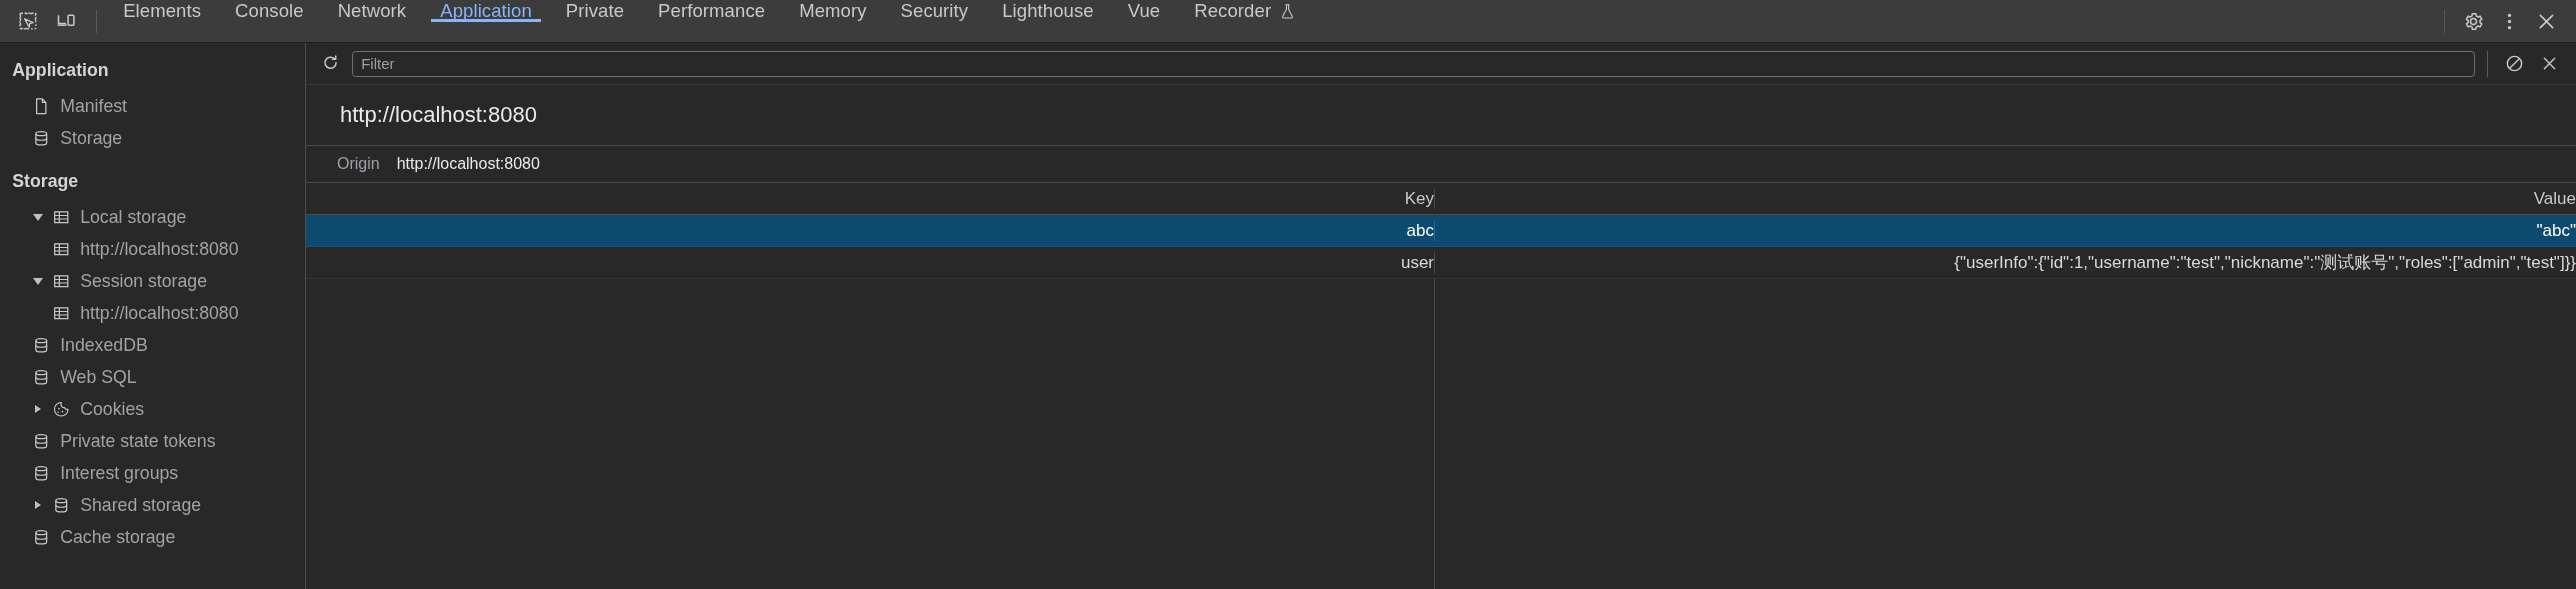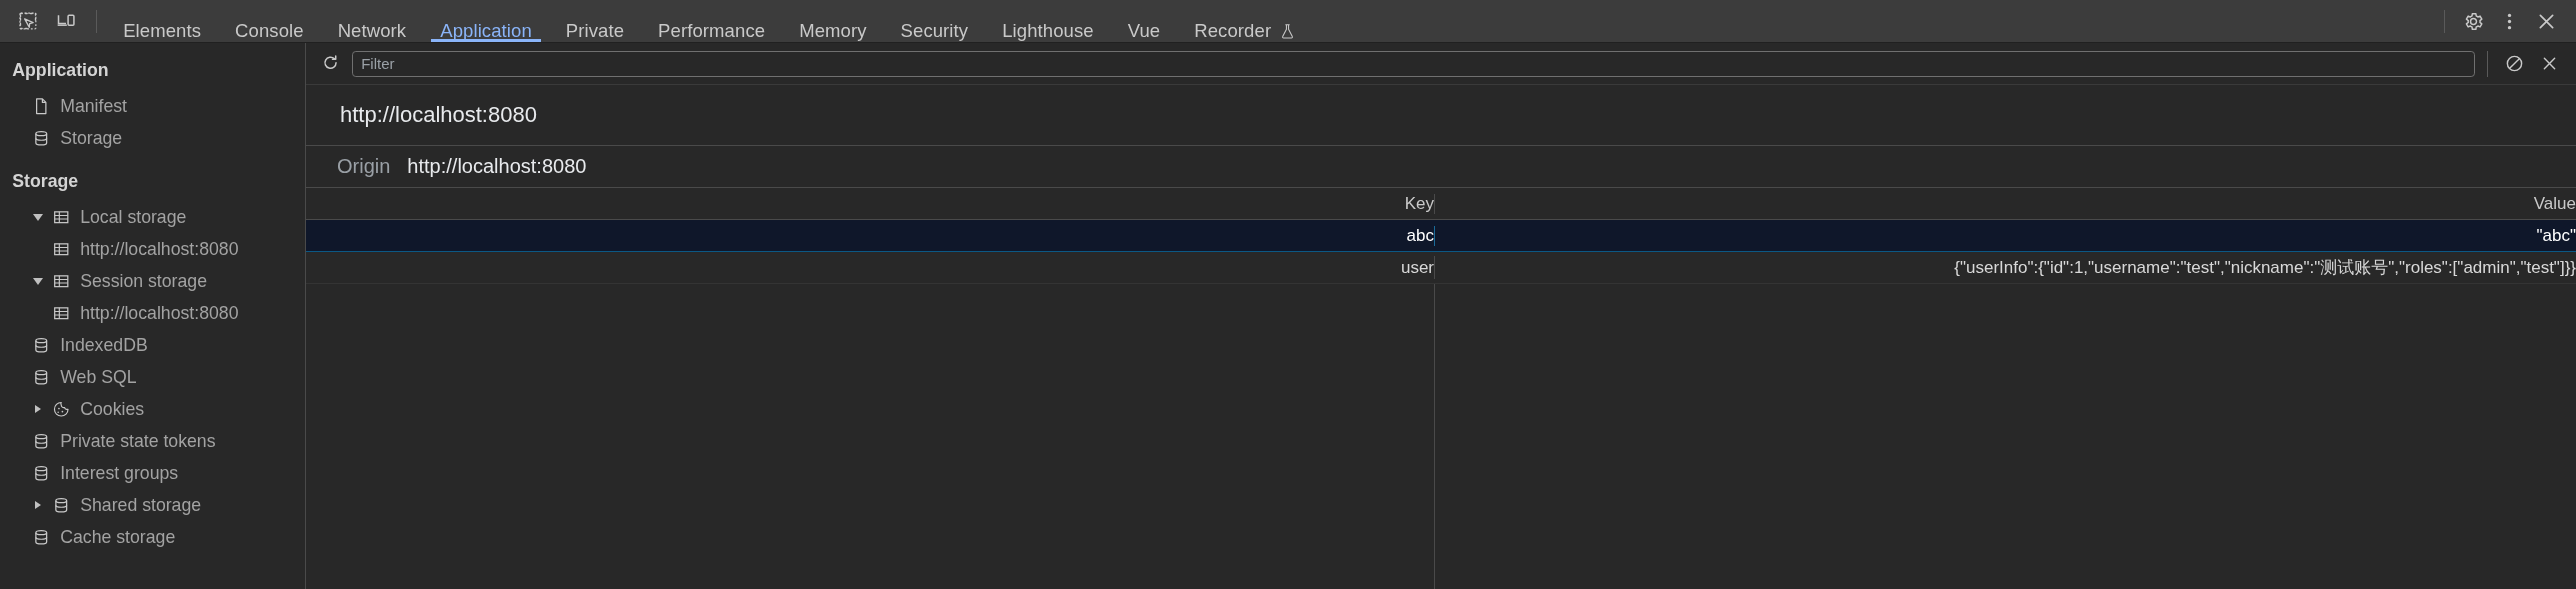--- a/index.html
+++ b/index.html
@@ -21,21 +21,21 @@
     position: relative;
   }
   .tb-left { display:flex; align-items:center; padding-left: 10.8px; gap: 3.1px; }
   .iconbtn {
     width: 35px; height: 35px;
     display:flex; align-items:center; justify-content:center;
     border-radius: 2.3px;
   }
   .iconbtn svg { display:block; }
   .vdiv { width:0.8px; height:23px; background:#5a5a5a; align-self:center; margin: 0 9.2px; }
-  .tabs { display:flex; align-items:flex-end; }
+  .tabs { display:flex; align-items:flex-start; }
   .tab {
     display:flex; align-items:center; justify-content:center;
     padding: 0 17px;
     font-size: 18.5px;
     color: #c9c9c9;
     white-space: nowrap;
     position: relative;
     letter-spacing: 0.1px;
   }
   .tab.active { color: #8ab4f8; }
@@ -118,40 +118,40 @@
 
   .origin-title {
     font-size: 22px;
     color: #e8eaed;
     padding: 17px 0 17px 34px;
     border-bottom: 0.8px solid #4a4a4a;
   }
   .origin-row {
     display:flex; align-items:center;
     padding: 9.2px 0 9.2px 31px;
-    font-size: 20px;
+    font-size: 16px;
     border-bottom: 0.8px solid #4a4a4a;
   }
   .origin-label { color:#9aa0a6; margin-right: 17px; }
   .origin-value { color:#e8eaed; }
 
   
   .table { flex:1; display:flex; flex-direction:column; min-height:0; position:relative; }
   .trow { display:flex; height: 32px; min-height:32px; align-items:center;text-align:right; }
   .thead {
     background:#282828;
     border-bottom: 0.8px solid #4a4a4a;
     color:#c9c9c9;
     font-size: 17px;
   }
   .tcell-key { width: 1128px; min-width:1128px; padding-left: 10.8px; overflow:hidden; white-space:nowrap; text-overflow:ellipsis; }
   .tcell-val { flex:1; padding-left: 12px; overflow:hidden; white-space:nowrap; border-left:0.8px solid #4a4a4a; }
   .thead .tcell-val { border-left:0.8px solid #4a4a4a; }
   .tbody-row { font-size: 17px; color: #d8d8d8; border-bottom: 0.8px solid #343434; }
-  .tbody-row.selected { background:#0f172a; color:#ffffff; border-bottom: 0.8px solid #0b5884; }
+  .tbody-row.selected { background:#0c4a6e; color:#ffffff; border-bottom: 0.8px solid #0b5884; }
   .tbody-row.selected .tcell-val { border-left:0.8px solid #1a6b99; }
   .tfill { flex:1; display:flex; }
   .tfill .fill-key { width:1128px; min-width:1128px; }
   .tfill .fill-val { flex:1; border-left:0.8px solid #4a4a4a; }
 </style>
 </head>
 <body>
 
 <div class="devtools">
 

